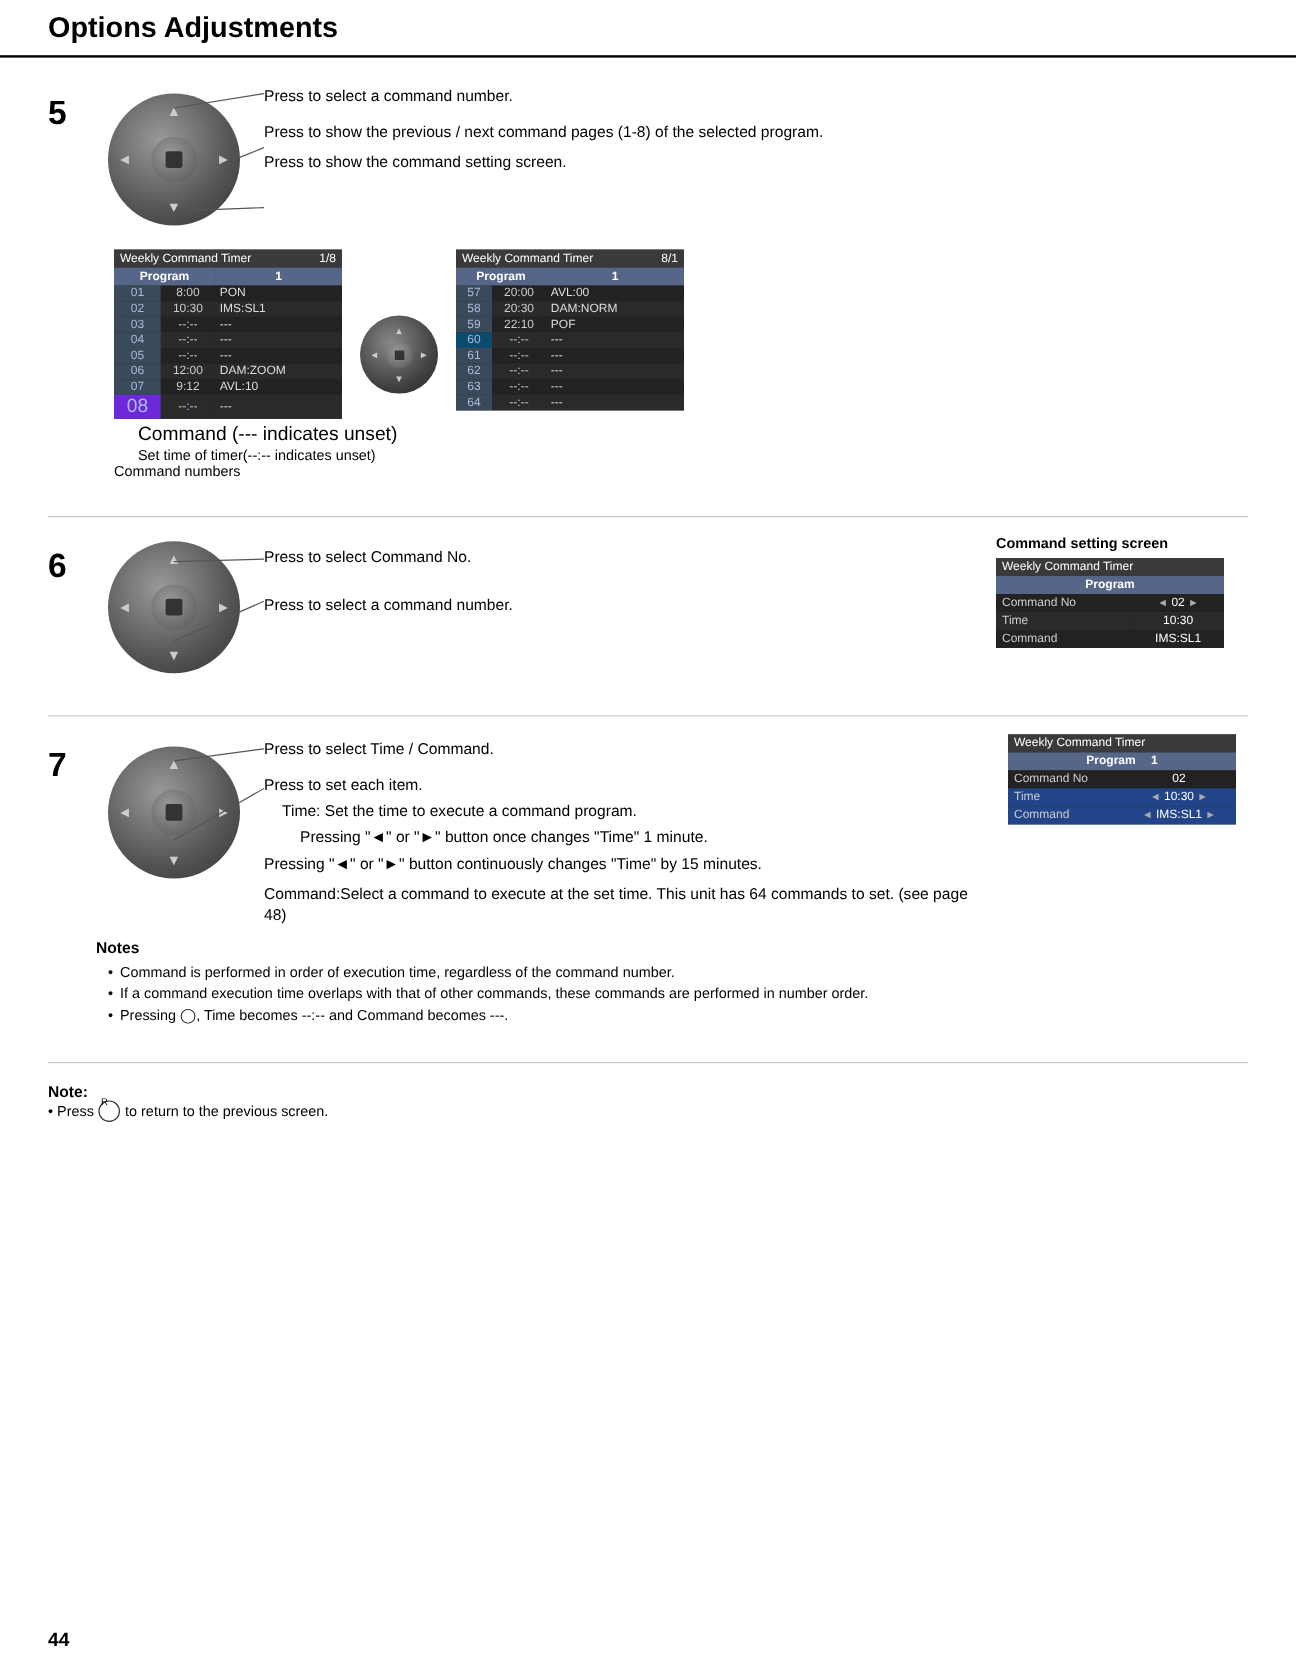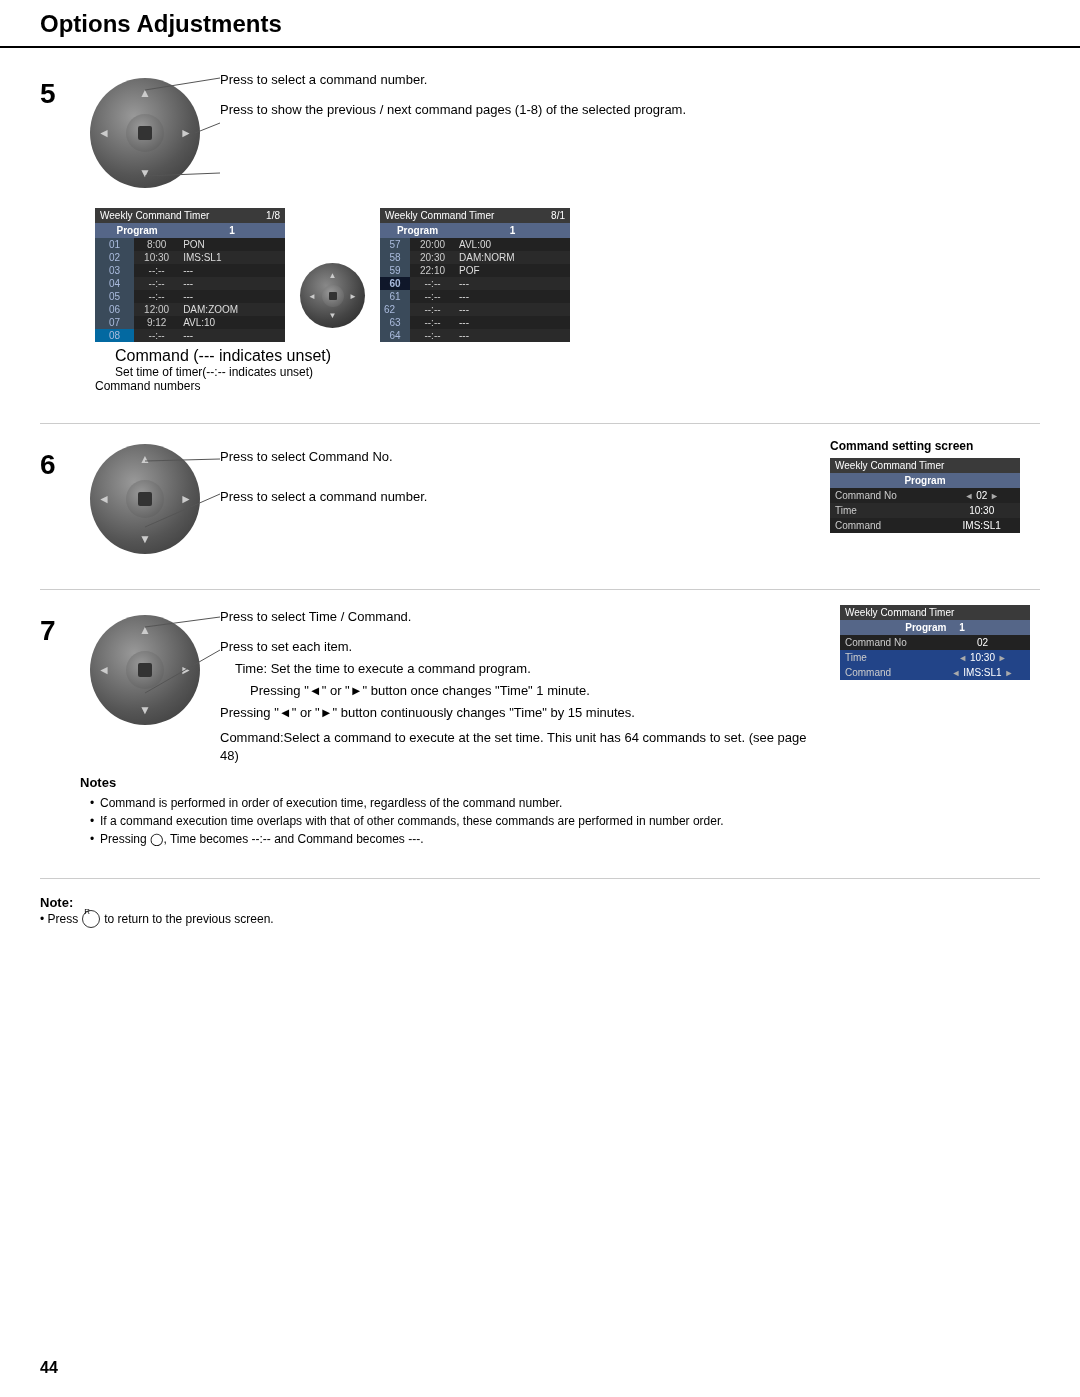--- a/index.html
+++ b/index.html
@@ -353,20 +353,21 @@
 
             <line x1="65" y1="108" x2="140" y2="105" stroke="#555" stroke-width="1"></line>
           </svg>
         </div>
 
         <div style="flex:1; padding-top:0;">
           <div style="font-size:13px; margin-bottom:6px; margin-top:4px;">Press to select a command number.</div>
           <div style="font-size:13px; margin-bottom:8px; margin-top:14px; line-height:1.4;">
             Press to show the previous / next command pages (1-8) of the selected program.
           </div>
+          <div style="font-size:13px; margin-top:8px;">Press to show the command setting screen.</div>
         </div>
       </div>
 
       <div style="display:flex; align-items:flex-start; gap:15px; margin-left:15px; margin-top:5px;">
 
         <div class="timer-screen" style="width:190px;">
           <div class="timer-screen-header">
             <span>Weekly Command Timer</span>
             <span>1/8</span>
           </div>
@@ -407,21 +408,21 @@
       <td class="num-col" style="background:#3a4a5a;color:#aabbdd;text-align:center;padding:1px 4px;font-size:10px;">06</td>
       <td class="time-col" style="text-align:center;padding:1px 4px;font-size:10px;color:#ccc;">12:00</td>
       <td class="cmd-col" style="padding:1px 4px;font-size:10px;color:#ddd;">DAM:ZOOM</td>
     </tr>
                 <tr>
       <td class="num-col" style="background:#3a4a5a;color:#aabbdd;text-align:center;padding:1px 4px;font-size:10px;">07</td>
       <td class="time-col" style="text-align:center;padding:1px 4px;font-size:10px;color:#ccc;">9:12</td>
       <td class="cmd-col" style="padding:1px 4px;font-size:10px;color:#ddd;">AVL:10</td>
     </tr>
                 <tr>
-      <td class="num-col" style="background:#0369a1;color:#aabbdd;text-align:center;padding:1px 4px;font-size:10px;">08</td>
+      <td class="num-col" style="background:#6d28d9;color:#aabbdd;text-align:center;padding:1px 4px;font-size:16px;">08</td>
       <td class="time-col" style="text-align:center;padding:1px 4px;font-size:10px;color:#ccc;">--:--</td>
       <td class="cmd-col" style="padding:1px 4px;font-size:10px;color:#ddd;">---</td>
     </tr>
               </tbody>
           </table>
         </div>
 
         <div style="display:flex;flex-direction:column;align-items:center;margin-top:25px;">
           <div class="small-dpad">
             <div class="dpad-arrow up" style="font-size:8px;">▲</div>
@@ -456,31 +457,31 @@
       <td class="num-col" style="background:#3a4a5a;color:#aabbdd;text-align:center;padding:1px 4px;font-size:10px;">58</td>
       <td class="time-col" style="text-align:center;padding:1px 4px;font-size:10px;color:#ccc;">20:30</td>
       <td class="cmd-col" style="padding:1px 4px;font-size:10px;color:#ddd;">DAM:NORM</td>
     </tr>
                 <tr>
       <td class="num-col" style="background:#3a4a5a;color:#aabbdd;text-align:center;padding:1px 4px;font-size:10px;">59</td>
       <td class="time-col" style="text-align:center;padding:1px 4px;font-size:10px;color:#ccc;">22:10</td>
       <td class="cmd-col" style="padding:1px 4px;font-size:10px;color:#ddd;">POF</td>
     </tr>
                 <tr>
-      <td class="num-col" style="background:#0f172a;color:#aabbdd;text-align:center;padding:1px 4px;font-size:10px;font-weight:bold;">60</td>
+      <td class="num-col" style="background:#0c4a6e;color:#aabbdd;text-align:center;padding:1px 4px;font-size:10px;">60</td>
       <td class="time-col" style="text-align:center;padding:1px 4px;font-size:10px;color:#ccc;">--:--</td>
       <td class="cmd-col" style="padding:1px 4px;font-size:10px;color:#ddd;">---</td>
     </tr>
                 <tr>
       <td class="num-col" style="background:#3a4a5a;color:#aabbdd;text-align:center;padding:1px 4px;font-size:10px;">61</td>
       <td class="time-col" style="text-align:center;padding:1px 4px;font-size:10px;color:#ccc;">--:--</td>
       <td class="cmd-col" style="padding:1px 4px;font-size:10px;color:#ddd;">---</td>
     </tr>
                 <tr>
-      <td class="num-col" style="background:#3a4a5a;color:#aabbdd;text-align:left;padding:1px 4px;font-size:10px;">62</td>
+      <td class="num-col" style="background:#3a4a5a;color:#aabbdd;text-align:center;padding:1px 4px;font-size:10px;">62</td>
       <td class="time-col" style="text-align:center;padding:1px 4px;font-size:10px;color:#ccc;">--:--</td>
       <td class="cmd-col" style="padding:1px 4px;font-size:10px;color:#ddd;">---</td>
     </tr>
                 <tr>
       <td class="num-col" style="background:#3a4a5a;color:#aabbdd;text-align:center;padding:1px 4px;font-size:10px;">63</td>
       <td class="time-col" style="text-align:center;padding:1px 4px;font-size:10px;color:#ccc;">--:--</td>
       <td class="cmd-col" style="padding:1px 4px;font-size:10px;color:#ddd;">---</td>
     </tr>
                 <tr>
       <td class="num-col" style="background:#3a4a5a;color:#aabbdd;text-align:center;padding:1px 4px;font-size:10px;">64</td>

